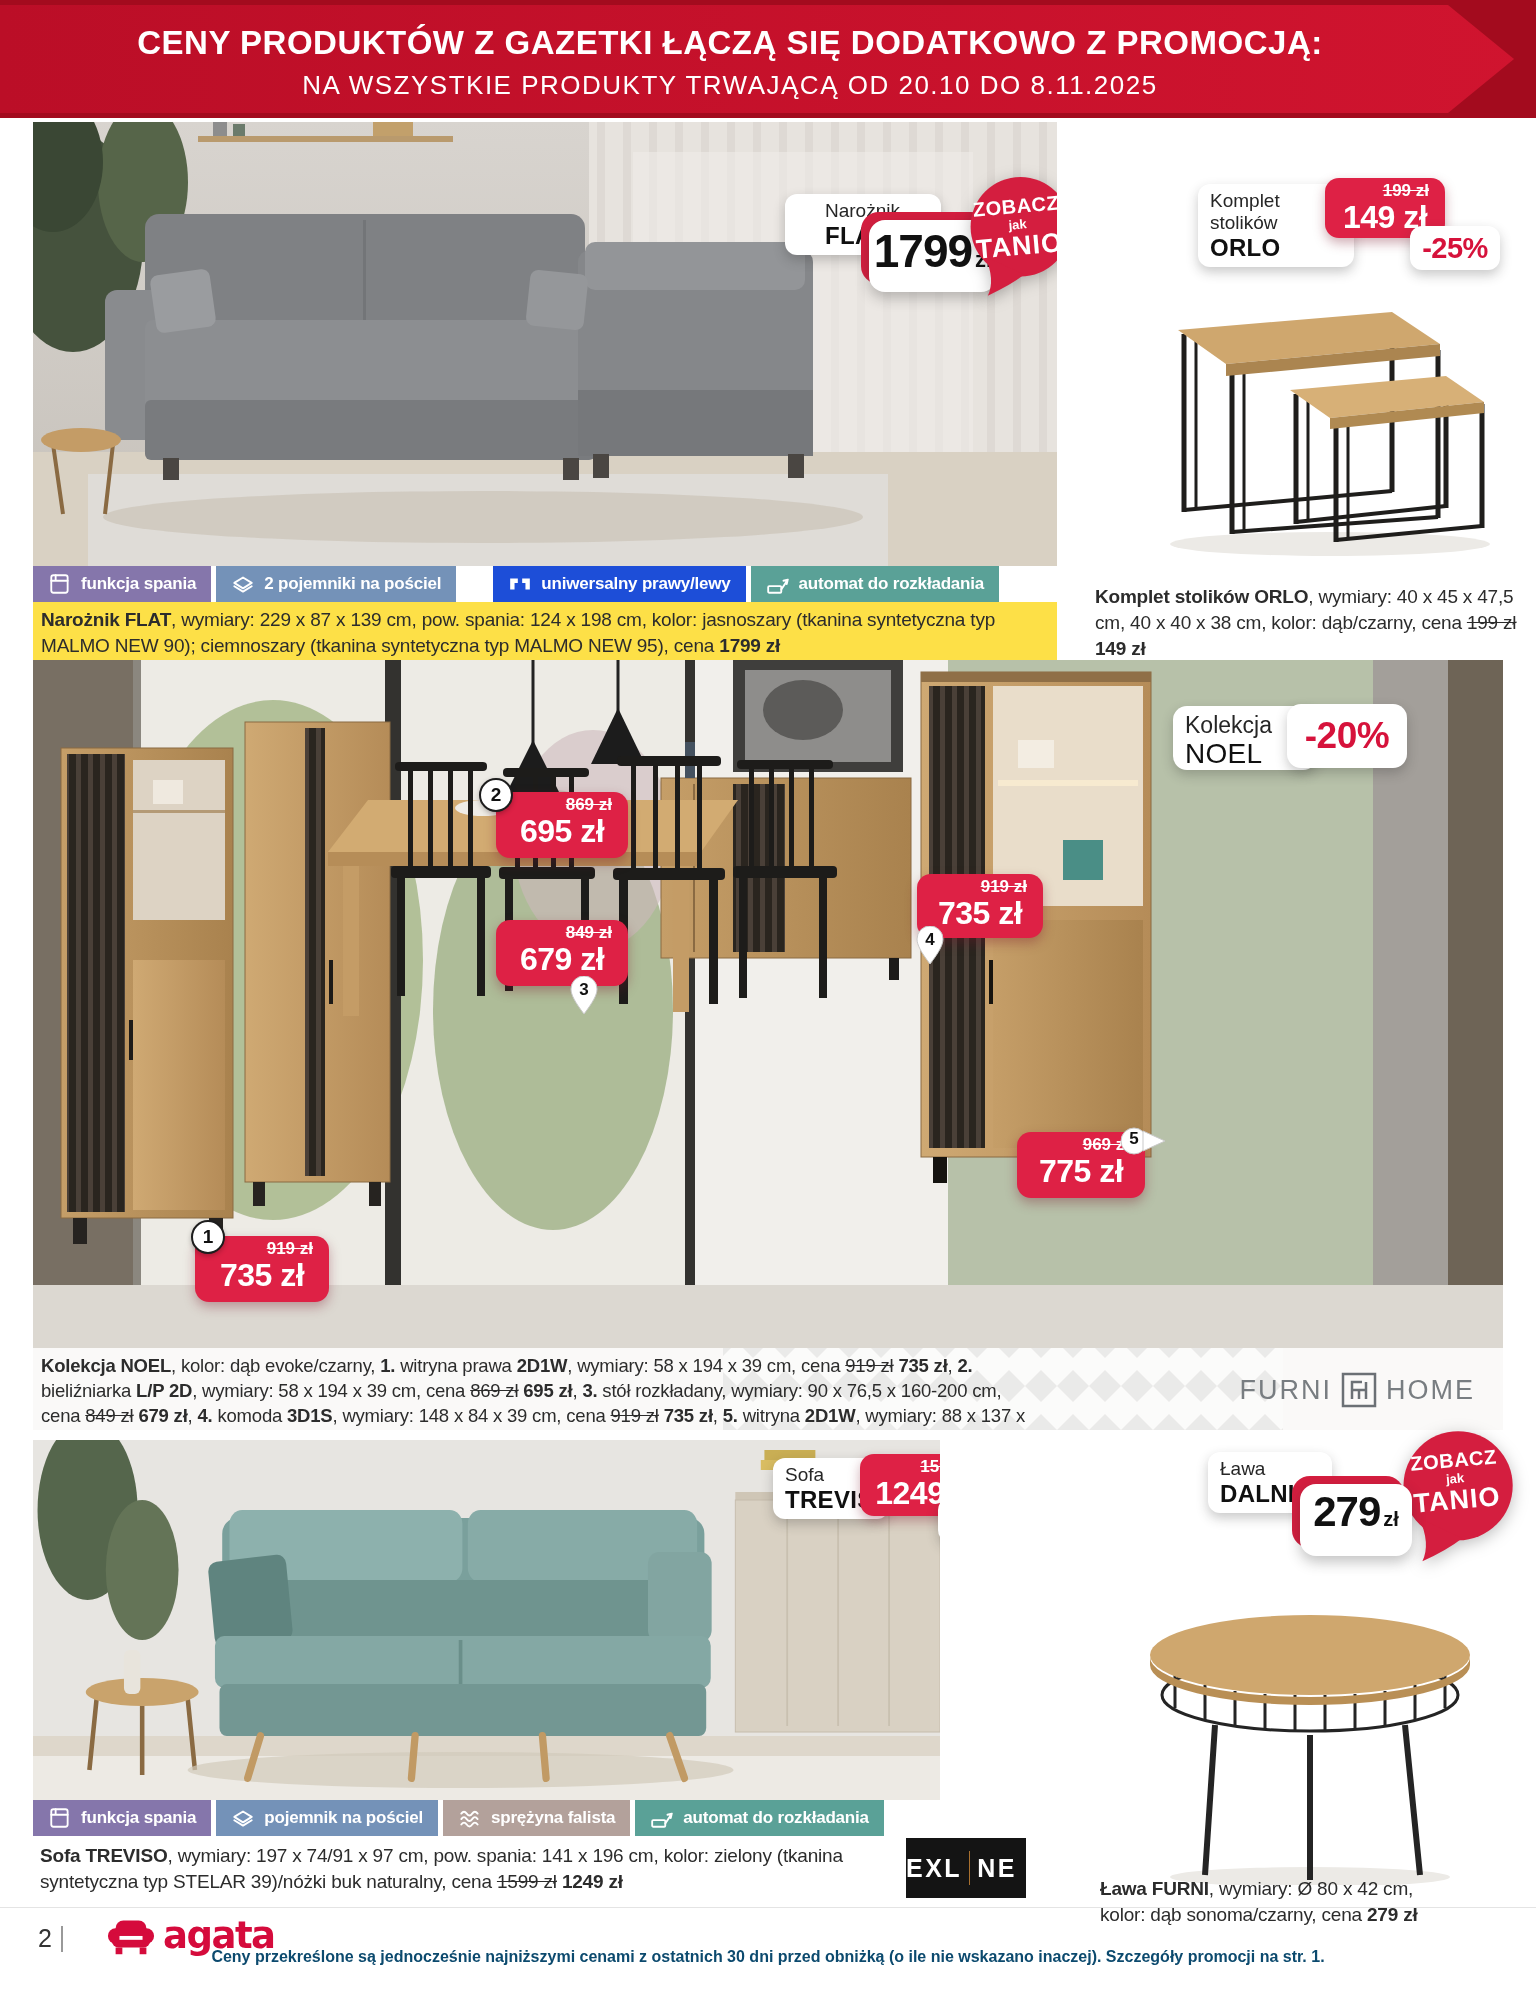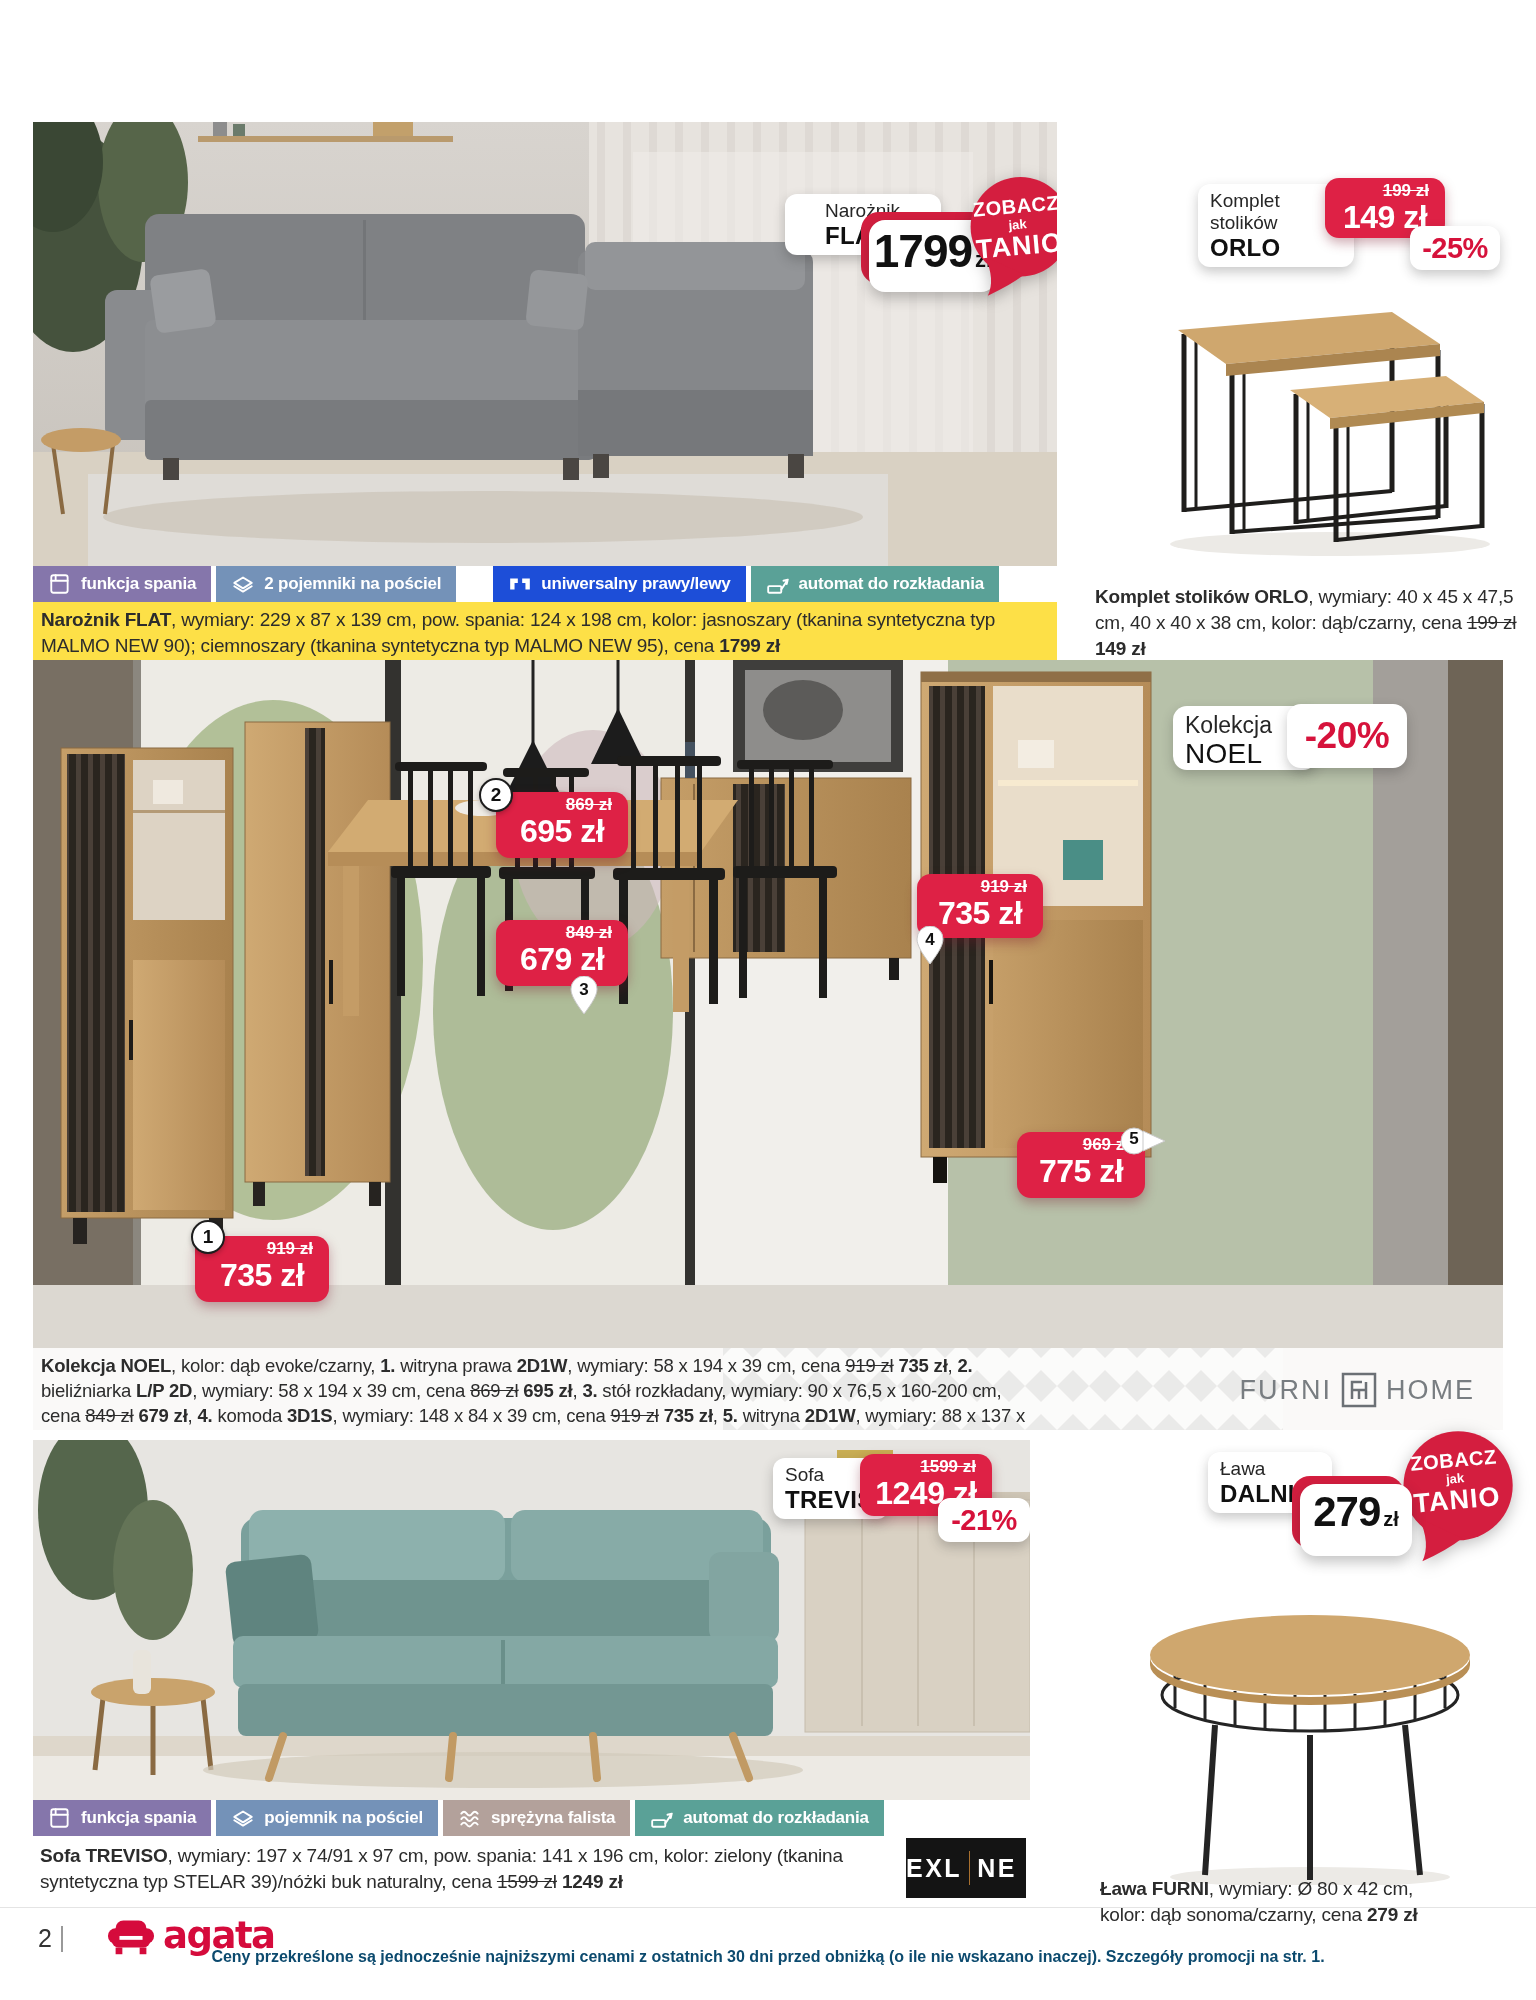--- a/index.html
+++ b/index.html
@@ -95,20 +95,27 @@
   .pagenum .bar{width:2px;height:26px;background:#999;}
   .note{position:absolute;left:0;right:0;text-align:center;font-size:16px;font-weight:700;
       color:#0c4a6e;}
   .divider{position:absolute;left:0;width:1536px;height:1px;background:#e4e4e4;}
 </style>
 </head>
 <body>
 
 <div id="page">
 
+  <div class="header">
+    <div class="arrow"></div>
+    <div class="banner-text">
+      <div class="b1">CENY PRODUKTÓW Z GAZETKI ŁĄCZĄ SIĘ DODATKOWO Z PROMOCJĄ:</div>
+      <div class="b2">NA WSZYSTKIE PRODUKTY TRWAJĄCĄ OD 20.10 DO 8.11.2025</div>
+    </div>
+  </div>
 
   <div class="photo" style="left:33px;top:122px;width:1024px;height:444px;">
     <svg class="scene" viewBox="0 0 1024 444" preserveAspectRatio="none">
       <defs>
         <linearGradient id="wallG" x1="0" y1="0" x2="0" y2="1">
           <stop offset="0" stop-color="#d8d4cf"></stop>
             <stop offset="1" stop-color="#c6c1ba"></stop>
         </linearGradient>
         <pattern id="cpat" width="26" height="10" patternUnits="userSpaceOnUse">
           <rect width="26" height="10" fill="#e7e3de"></rect>
@@ -416,21 +423,21 @@
         <span>FURNI</span>
         <svg width="36" height="36" viewBox="0 0 36 36">
           <rect x="2" y="2" width="32" height="32" fill="none" stroke="#6b7075" stroke-width="2.5"></rect>
           <path d="M11,27 V10 H21 M11,18 H18 M18,18 V27 M25,10 V27 M18,18 H25" fill="none" stroke="#6b7075" stroke-width="2.5"></path>
         </svg>
         <span>HOME</span>
       </div>
     </div>
   </div>
 
-  <div class="photo" style="left:33px;top:1440px;width:997px;height:360px;">
+  <div class="photo" style="left:33px;top:1440px;width:907px;height:360px;">
     <svg class="scene" viewBox="0 0 997 360" preserveAspectRatio="none">
       <rect width="997" height="360" fill="#eae8e4"></rect>
       <rect width="997" height="300" fill="#e7e5e1"></rect>
       <rect y="296" width="997" height="64" fill="#ded7cb"></rect>
       <rect y="316" width="997" height="44" fill="#edeae4"></rect>
       <ellipse cx="60" cy="70" rx="55" ry="90" fill="#55664c"></ellipse>
       <ellipse cx="120" cy="130" rx="40" ry="70" fill="#647457"></ellipse>
       <rect x="772" y="52" width="225" height="8" fill="#cfc6b6"></rect>
       <rect x="772" y="60" width="225" height="232" fill="#d9d1c3" stroke="#c5bcac"></rect>
       <rect x="828" y="66" width="2" height="220" fill="#c9c0b0"></rect>

